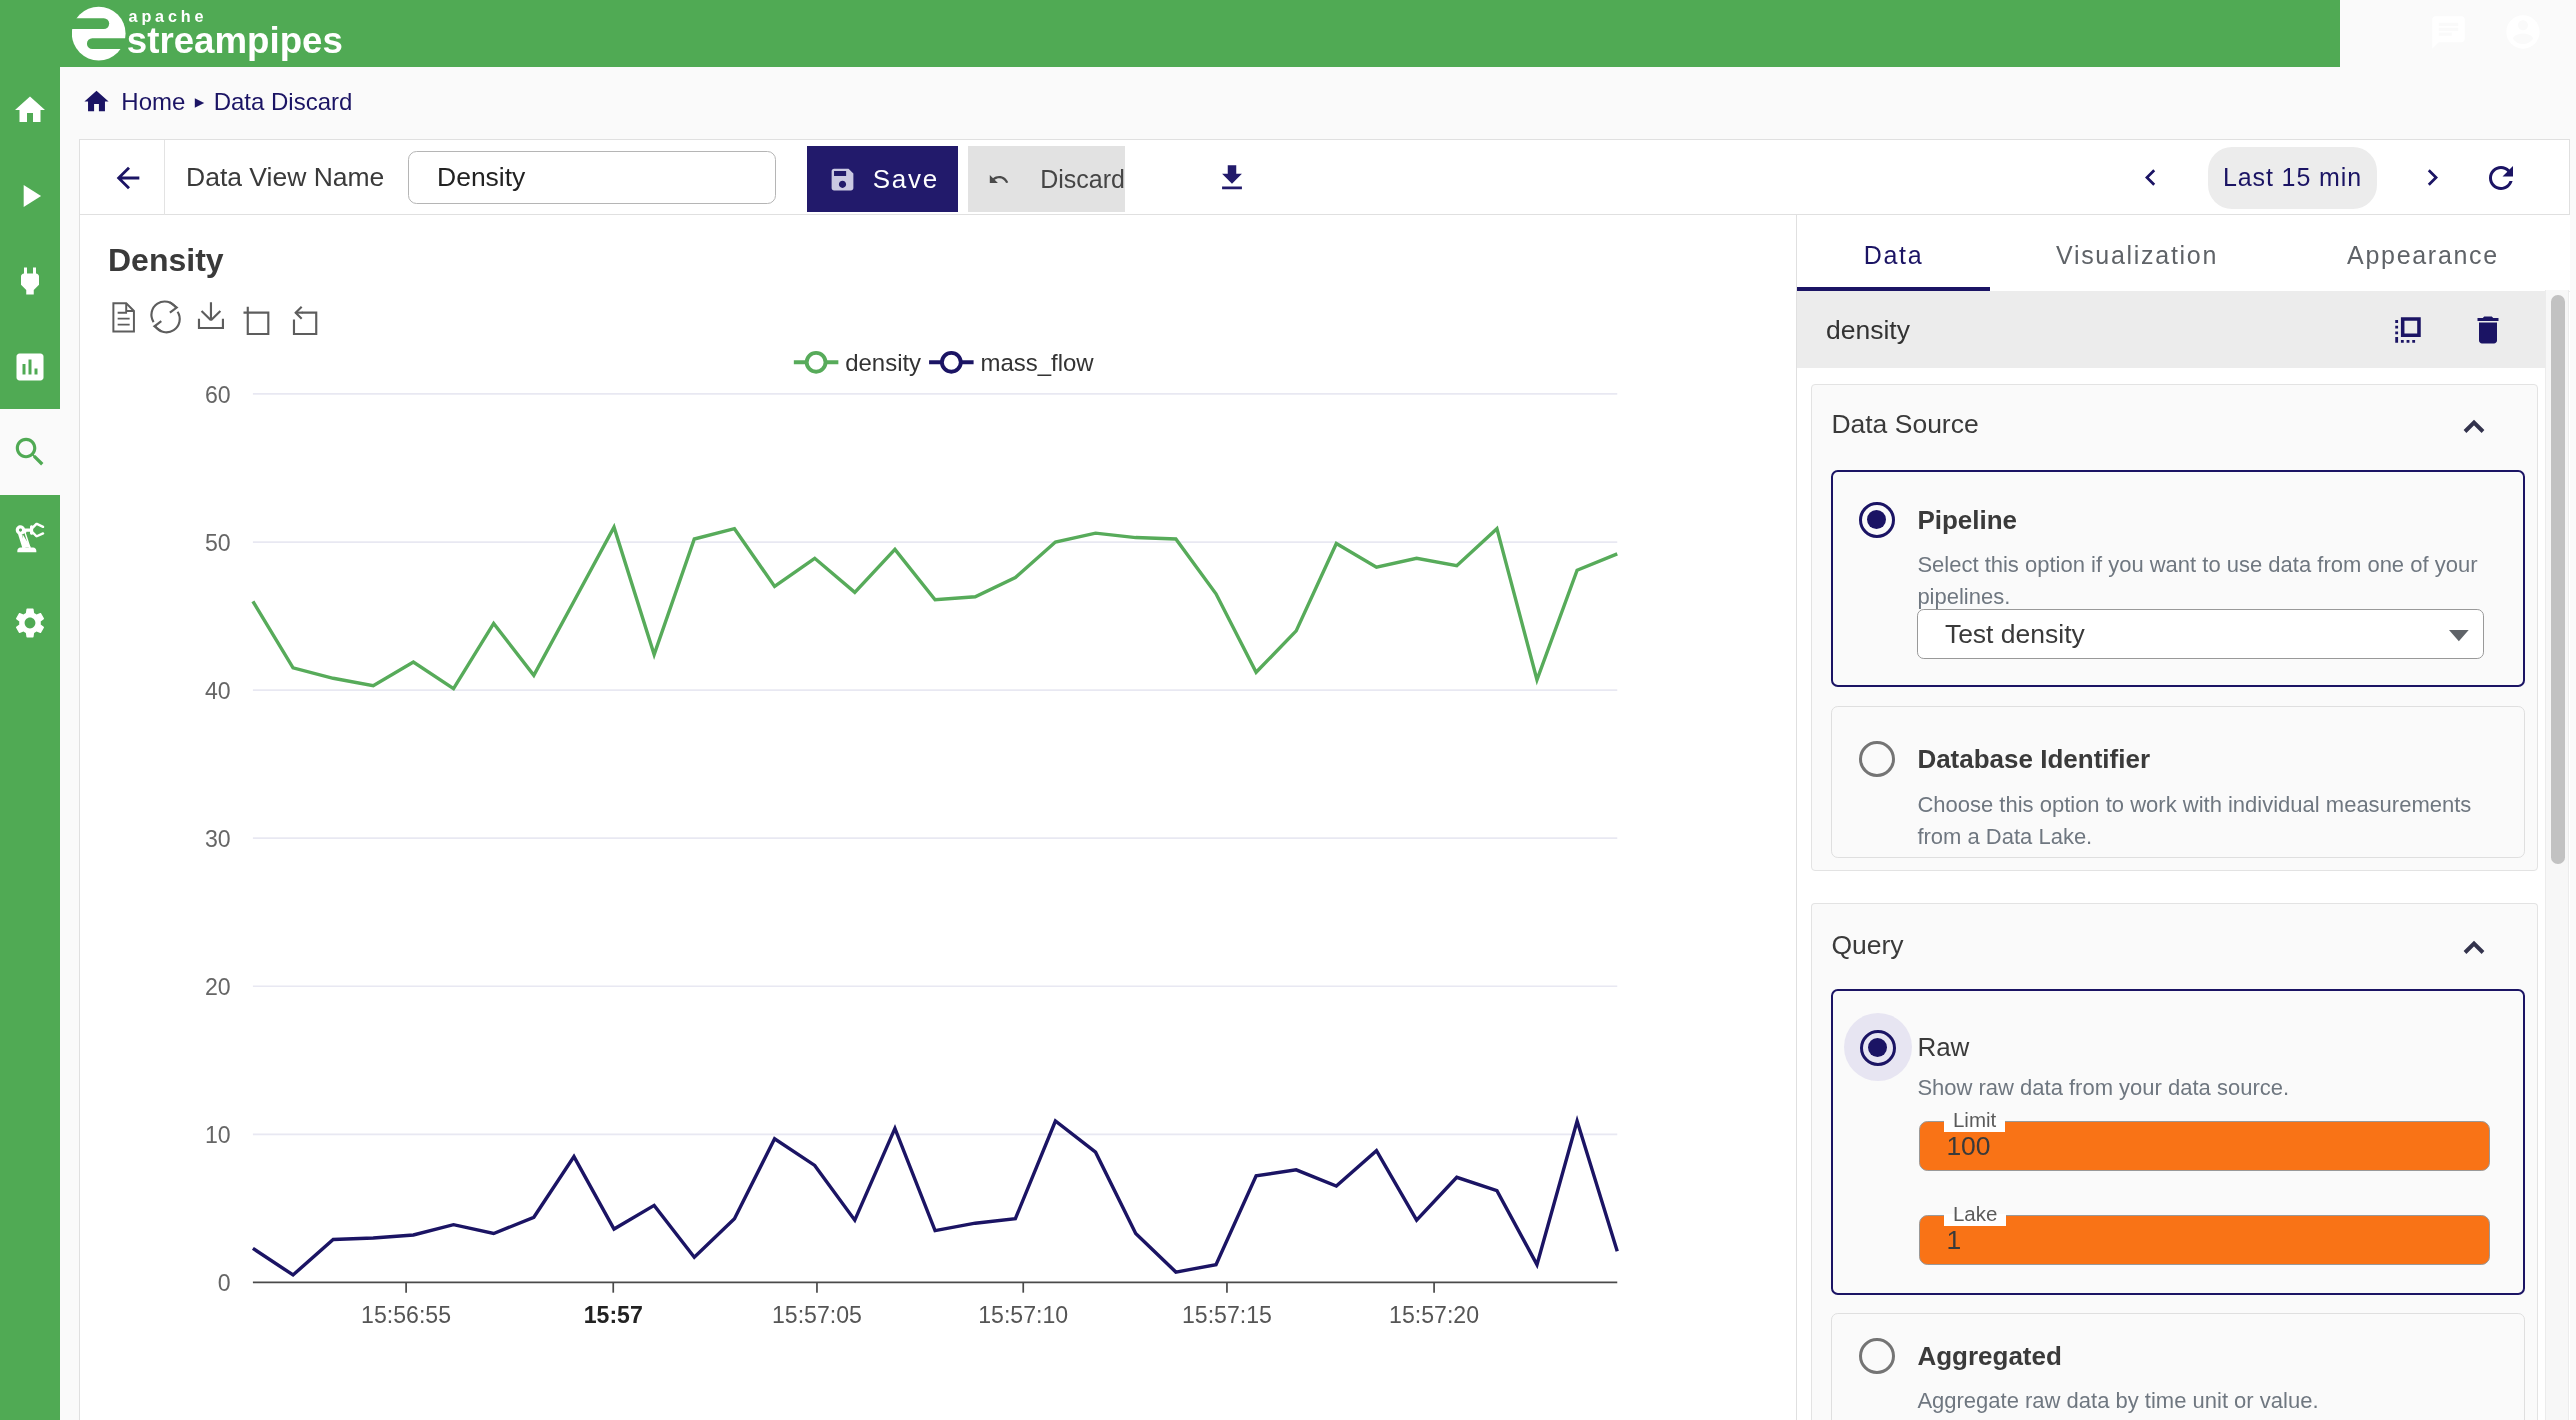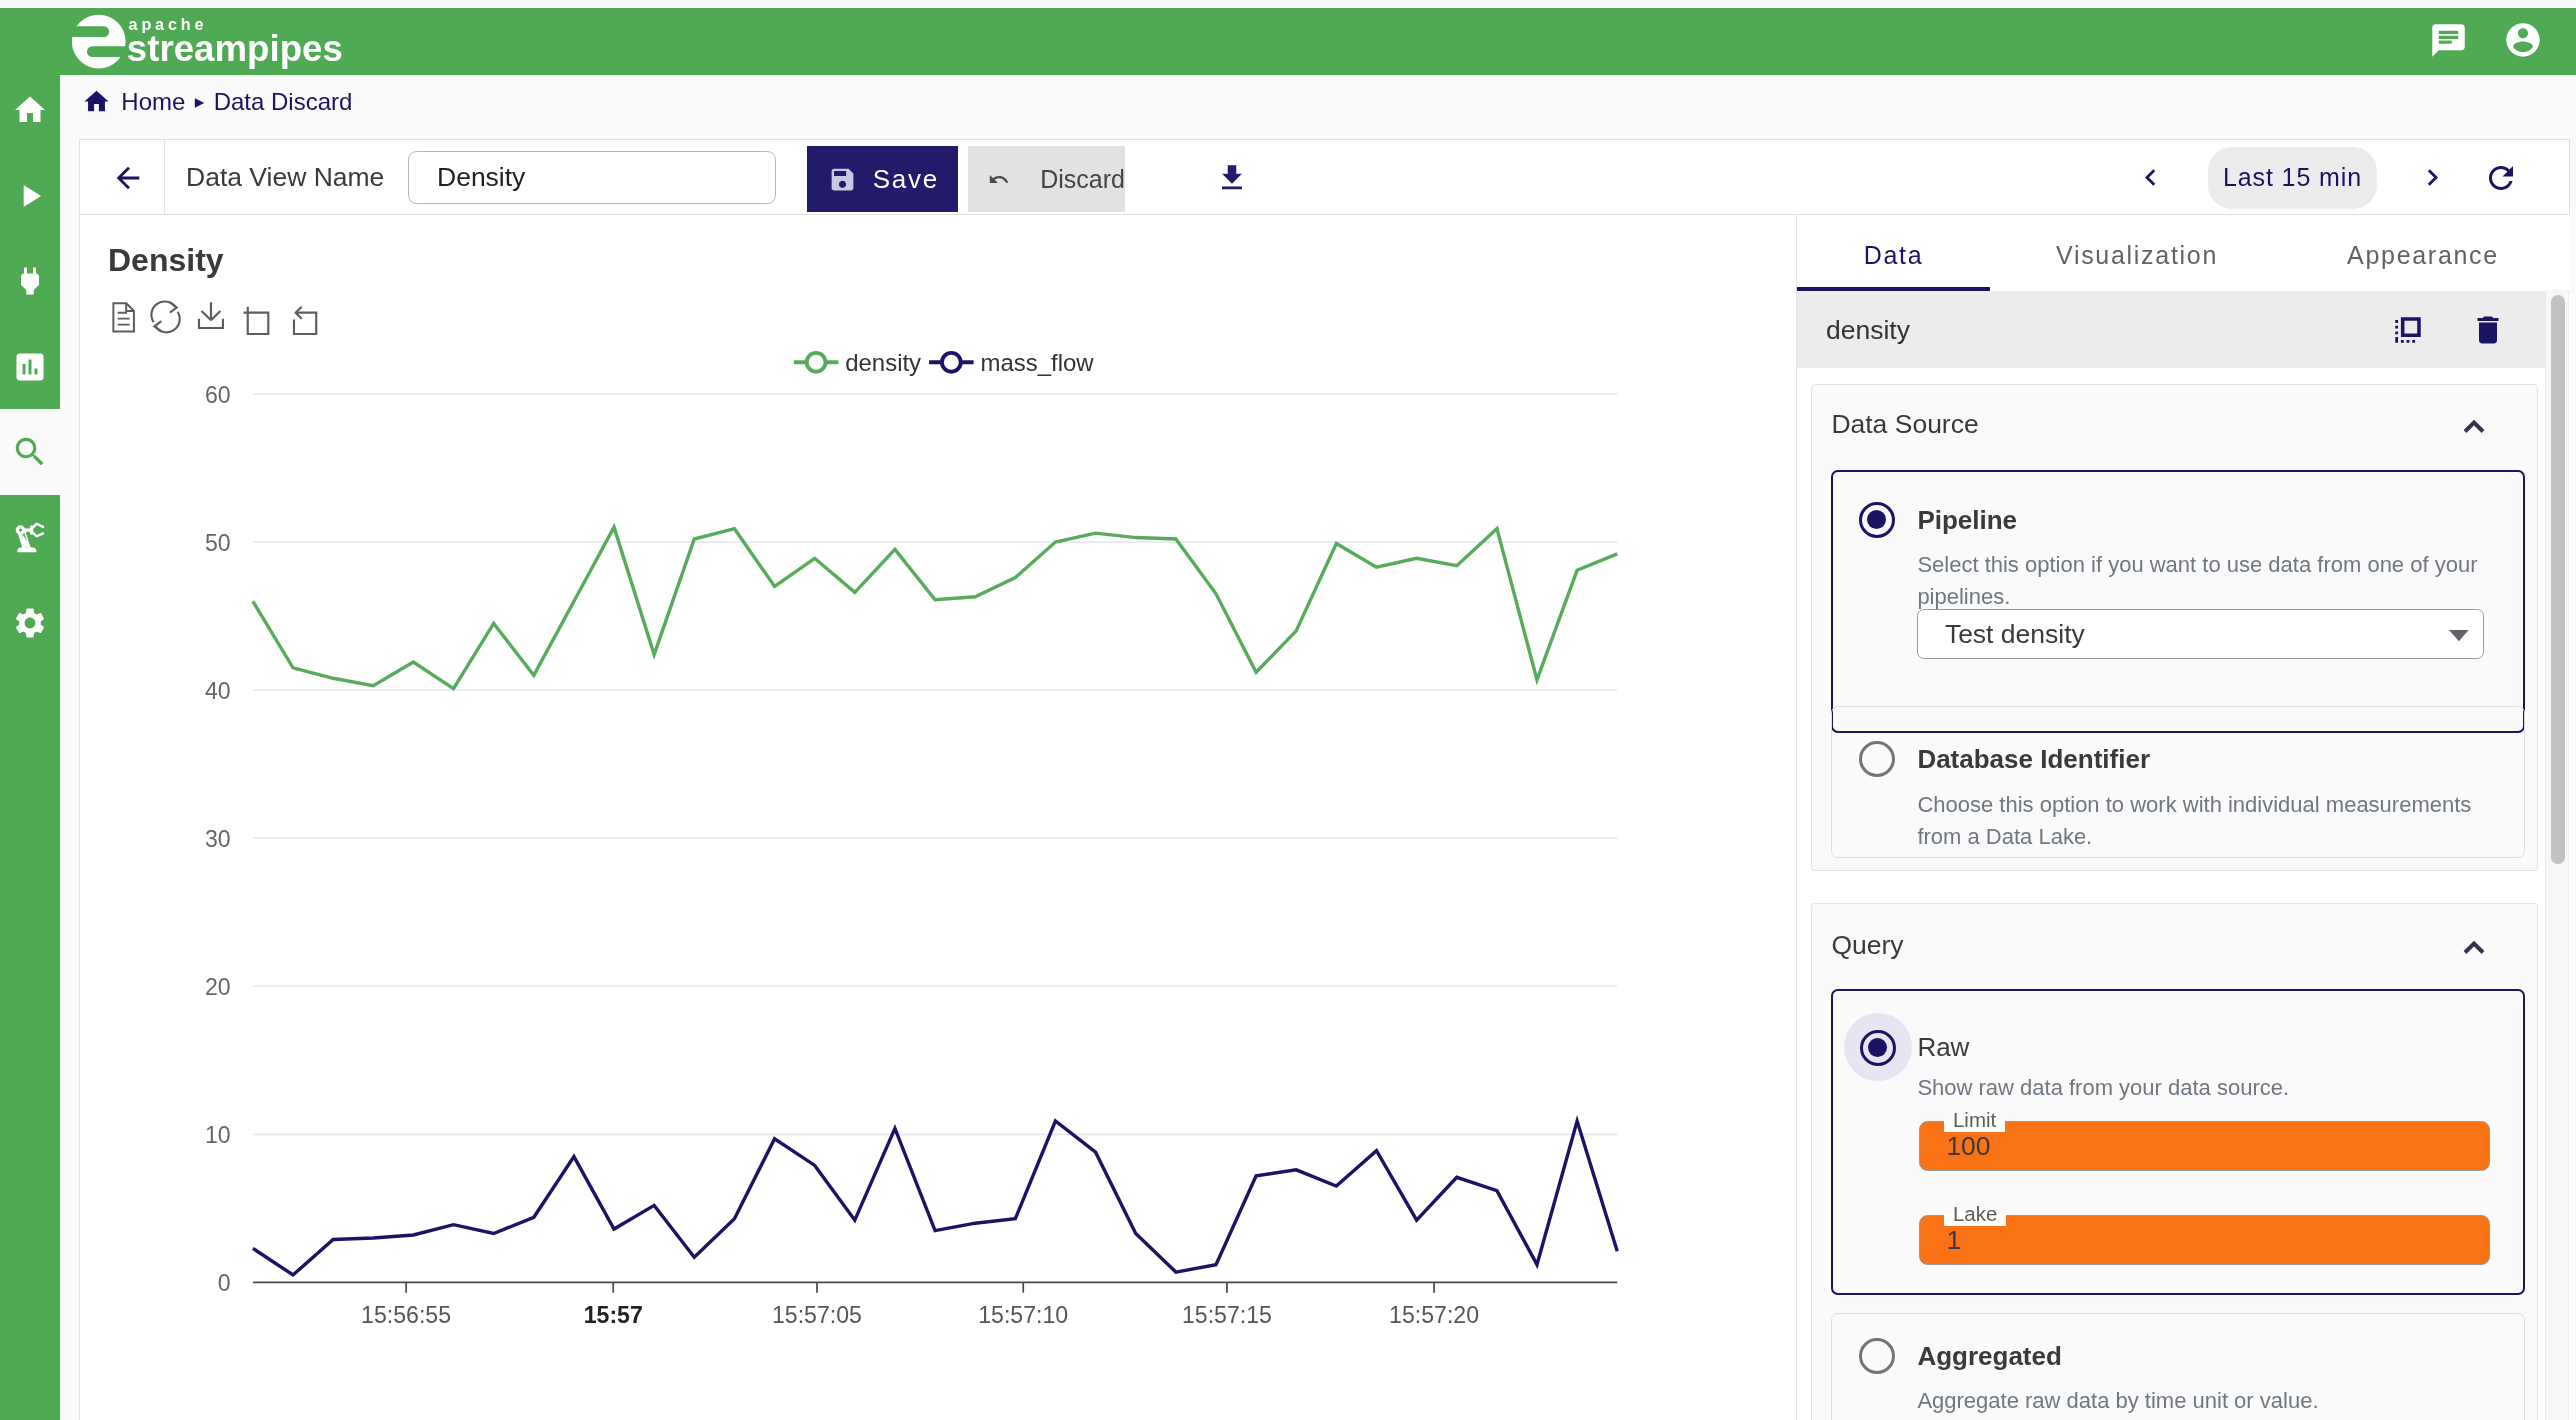--- a/index.html
+++ b/index.html
@@ -6,21 +6,21 @@
 html,body{width:2576px;height:1421px;overflow:hidden}
 body{font-family:"Liberation Sans",sans-serif;background:#fafafa;position:relative;color:#3a3a3a}
 .abs{position:absolute}
 :root{
  --green:#50aa54;
  --navy:#1b1464;
  --gray-text:#6f7780;
  --border:#e1e1e1;
 }
 
-.header{position:absolute;left:0;top:8px;width:2576px;height:67px;background:var(--green);z-index:5}
+.header{position:absolute;left:0;top:0;width:2340px;height:67px;background:var(--green);z-index:5}
 
 .sidebar{position:absolute;left:0;top:67px;width:60px;height:1354px;background:var(--green);z-index:4}
 .navitem{position:absolute;left:0;width:60px;height:86px;display:flex;align-items:center;justify-content:center}
 .navitem.active{background:#fafafa}
 
 .breadcrumb{position:absolute;left:82px;top:87px;display:flex;align-items:center;color:var(--navy);font-size:24px}
 
 .maincard{position:absolute;left:79px;top:139px;width:2491px;height:1282px;background:#fff;border:0.9px solid #e0e0e0;border-bottom:none}
 
 .toolbar{position:absolute;left:0;top:0;width:100%;height:75px;background:#fff;border-bottom:0.9px solid #e0e0e0}
@@ -259,21 +259,21 @@
       <svg class="abs" style="left:673px;top:21.4px" width="36" height="36" viewBox="0 0 24 24" fill="var(--navy)">
           <path d="M6 19c0 1.1.9 2 2 2h8c1.1 0 2-.9 2-2V7H6v12zM19 4h-3.5l-1-1h-5l-1 1H5v2h14V4z"></path>
         </svg>
     </div>
 
     <div class="card" style="top:169px;height:487px">
       <div class="card-title" style="top:24px">Data Source</div>
       <svg class="abs" style="left:644px;top:24px" width="36" height="36" viewBox="0 0 24 24" fill="none" stroke="#33334d" stroke-width="2.6">
           <path d="M6 15 L12 9 L18 15"></path>
         </svg>
-      <div class="optbox sel" style="top:85px;height:263px">
+      <div class="optbox sel" style="top:85px;height:217px">
         <div class="radio on" style="left:26px;top:30px"></div>
         <div class="opt-title" style="left:84px;top:33px">Pipeline</div>
         <div class="opt-desc" style="left:84px;top:77px">Select this option if you want to use data from one of your<br>pipelines.</div>
         <div class="selectbox" style="left:84px;top:137px;width:567px;height:50px">
           <span style="position:absolute;left:26.5px;top:9.4px;font-size:26.5px;color:#3a3a3a">Test density</span>
           <svg class="abs" style="left:531px;top:19.7px" width="19.7" height="12" viewBox="0 0 23 14">
               <path d="M0 0 L23 0 L11.5 13 Z" fill="#5f6368"></path>
             </svg>
         </div>
       </div>

